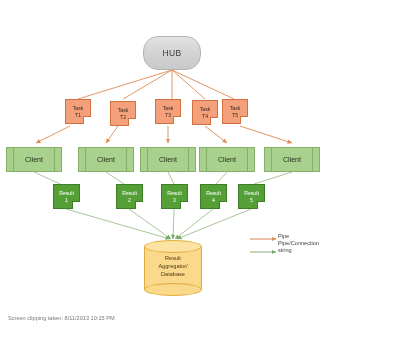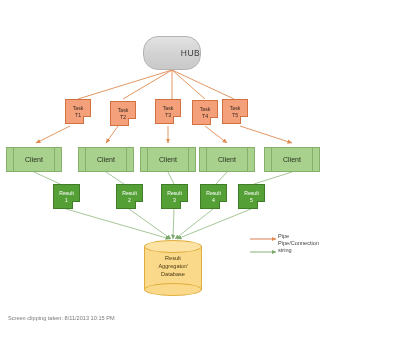--- a/index.html
+++ b/index.html
@@ -25,21 +25,21 @@
   }
   .node { position: absolute; box-sizing: border-box; }
 
   
   .hub {
     left: 143px; top: 36px;
     width: 58px; height: 34px;
     background: linear-gradient(180deg,#e2e2e2 0%,#d2d2d2 55%,#c9c9c9 100%);
     border: 1px solid #b3b3b3;
     border-radius: 15px;
-    display: flex; align-items: center; justify-content: flex-end;
+    display: flex; align-items: center; justify-content: center;
     font-size: 8.5px;
     color: #3a3a3a;
     letter-spacing: .4px;
   }
 
   
   .task {
     width: 26px; height: 25px;
     background: #f4a07a;
     border: 1px solid #d2703f;

